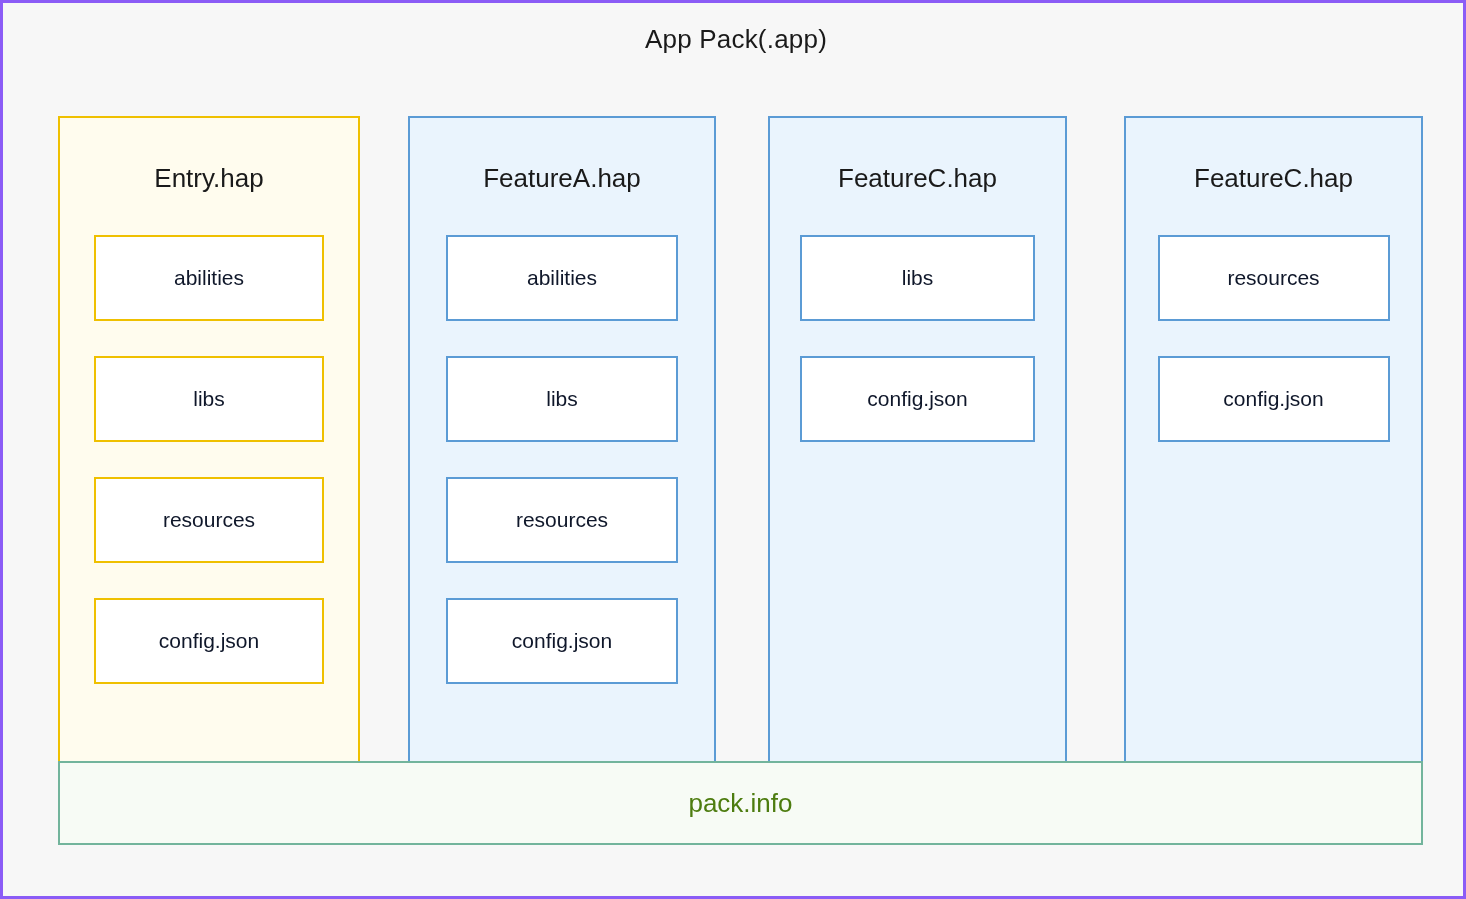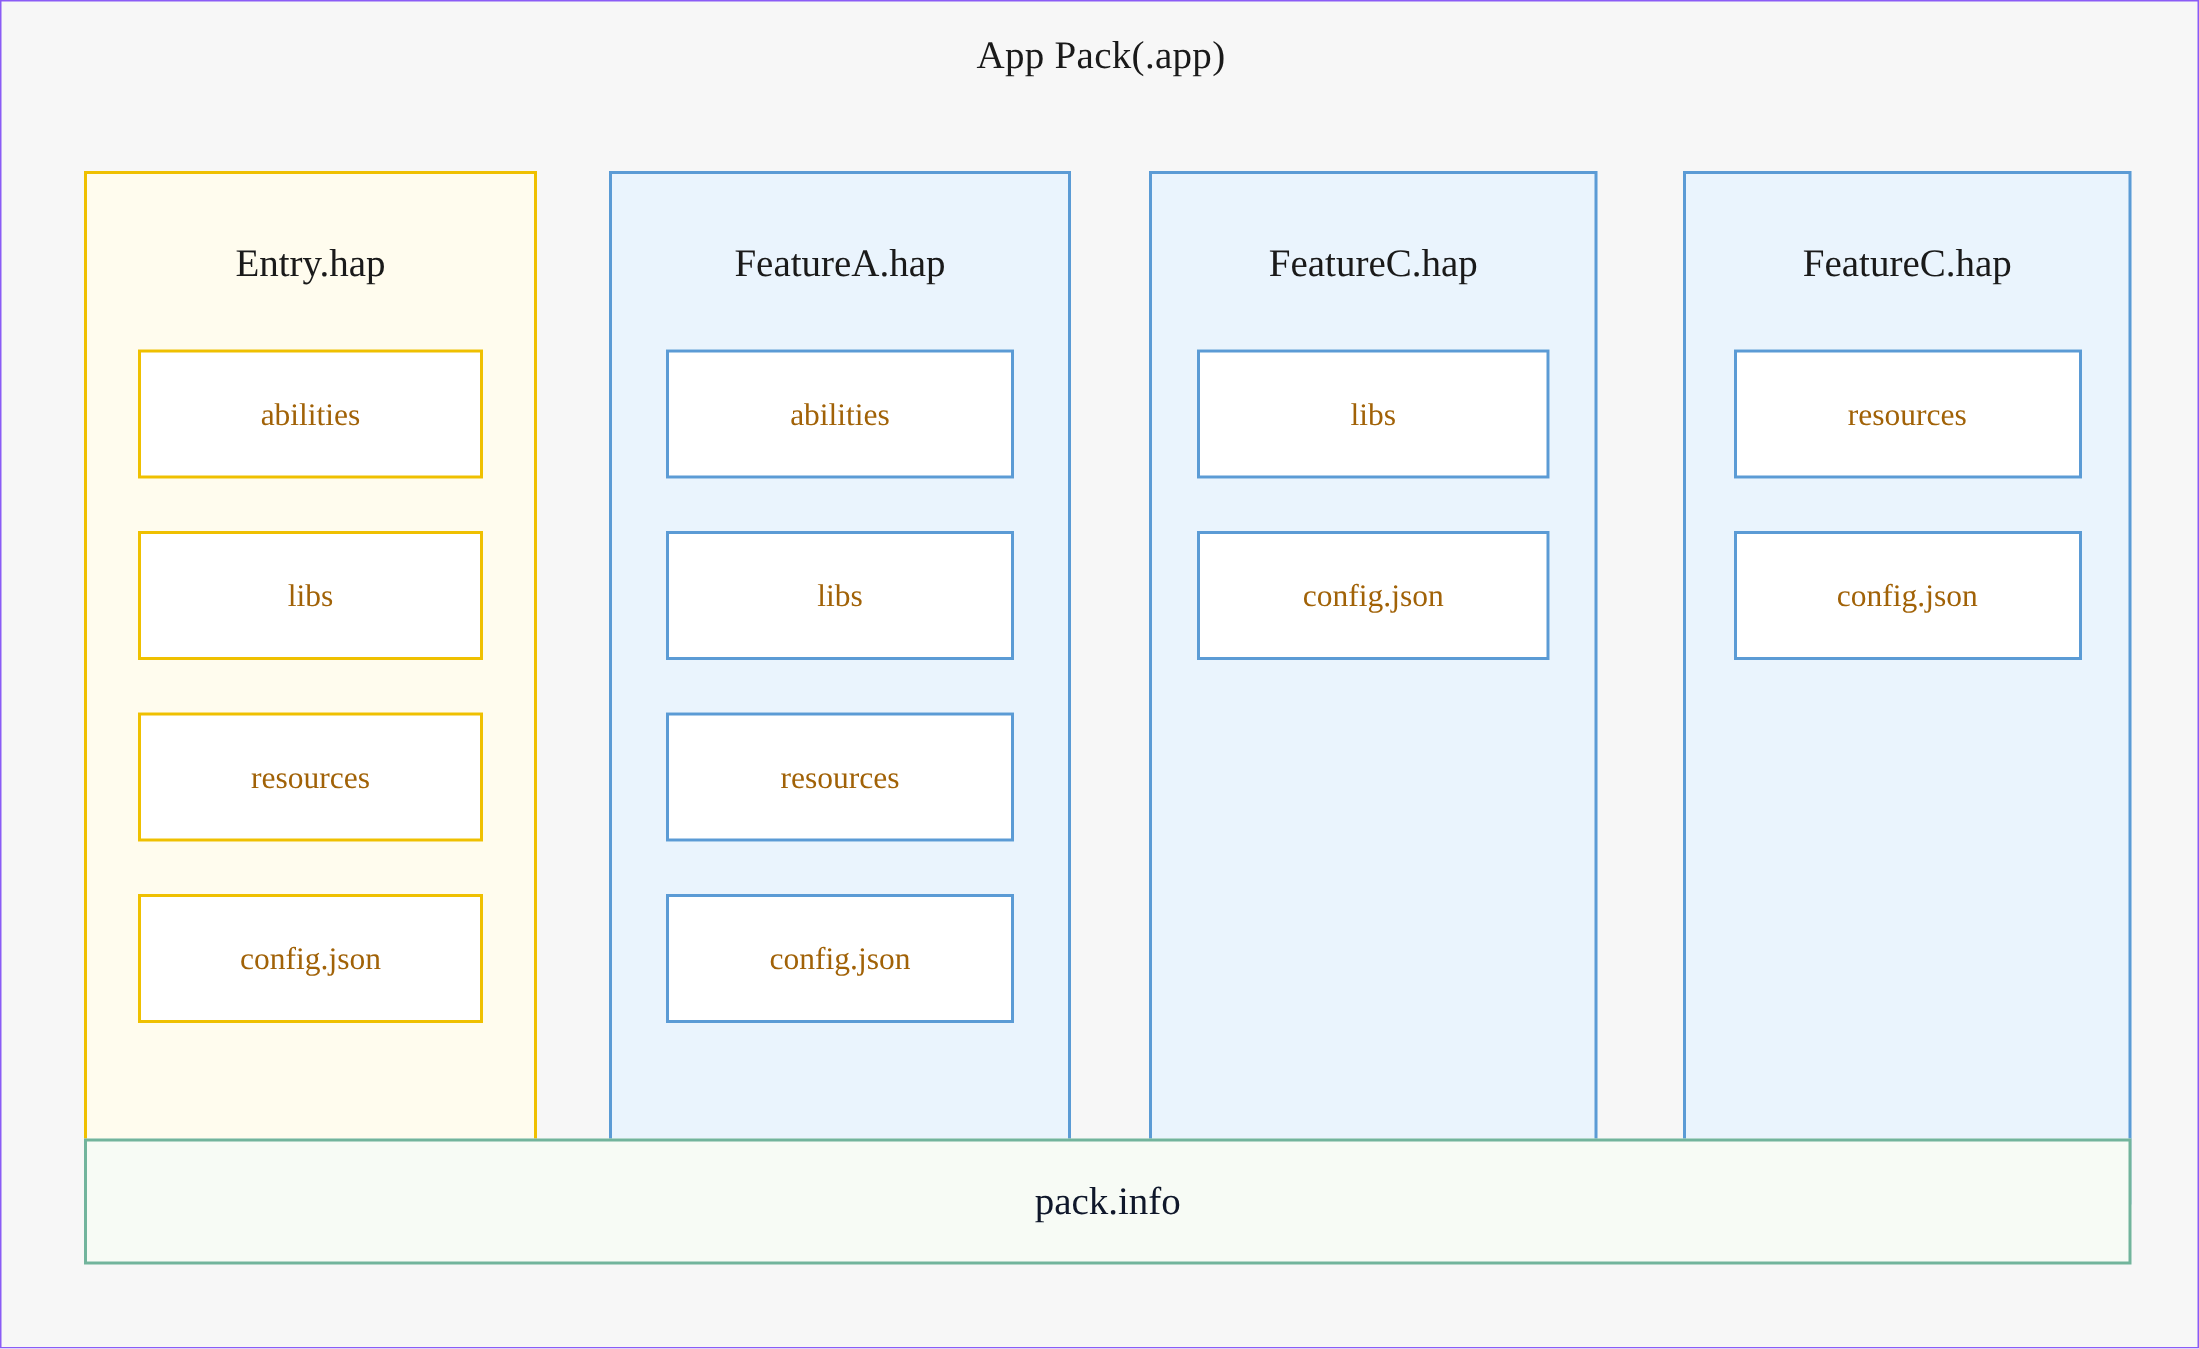--- a/index.html
+++ b/index.html
@@ -10,23 +10,22 @@
   body {
     font-family: "Liberation Sans", sans-serif;
   }
 
   #diagram-root {
     position: relative;
     width: 1466px;
     height: 899px;
     box-sizing: border-box;
     background: #f7f7f7;
-    border: 1px solid #8b5cf6;
+    border: 3px solid #8b5cf6;
     overflow: hidden;
-    font-family: Liberation Serif, serif;
   }
 
   
   .diagram-title {
     position: absolute;
     left: 0;
     top: 20px;
     width: 1466px;
     text-align: center;
     font-size: 26px;
@@ -88,41 +87,41 @@
     justify-content: center;
   }
   .theme-yellow .hap-item { border-color: #efc000; width: 230px; }
   .theme-blue  .hap-item { border-color: #5b9bd5; width: 232px; }
   .col-2 .hap-item { width: 235px; }
   .col-3 .hap-item { width: 232px; }
 
   .hap-item-label {
     font-size: 21px;
     line-height: 26px;
-    color: #a16207;
+    color: #0f172a;
   }
 
   
   .pack-info-bar {
     position: absolute;
     left: 55px;
     top: 758px;
     width: 1365px;
     height: 84px;
     box-sizing: border-box;
     border: 2px solid #72b49c;
     background: #f7fbf5;
     display: flex;
     align-items: center;
     justify-content: center;
   }
   .pack-info-label {
     font-size: 26px;
     line-height: 32px;
-    color: #0f172a;
+    color: #4d7c0f;
   }
 </style>
 </head>
 <body>
 
 <div id="diagram-root">
 
   <div class="diagram-title">App Pack(.app)</div>
 
   <div class="hap-column theme-yellow col-0">

